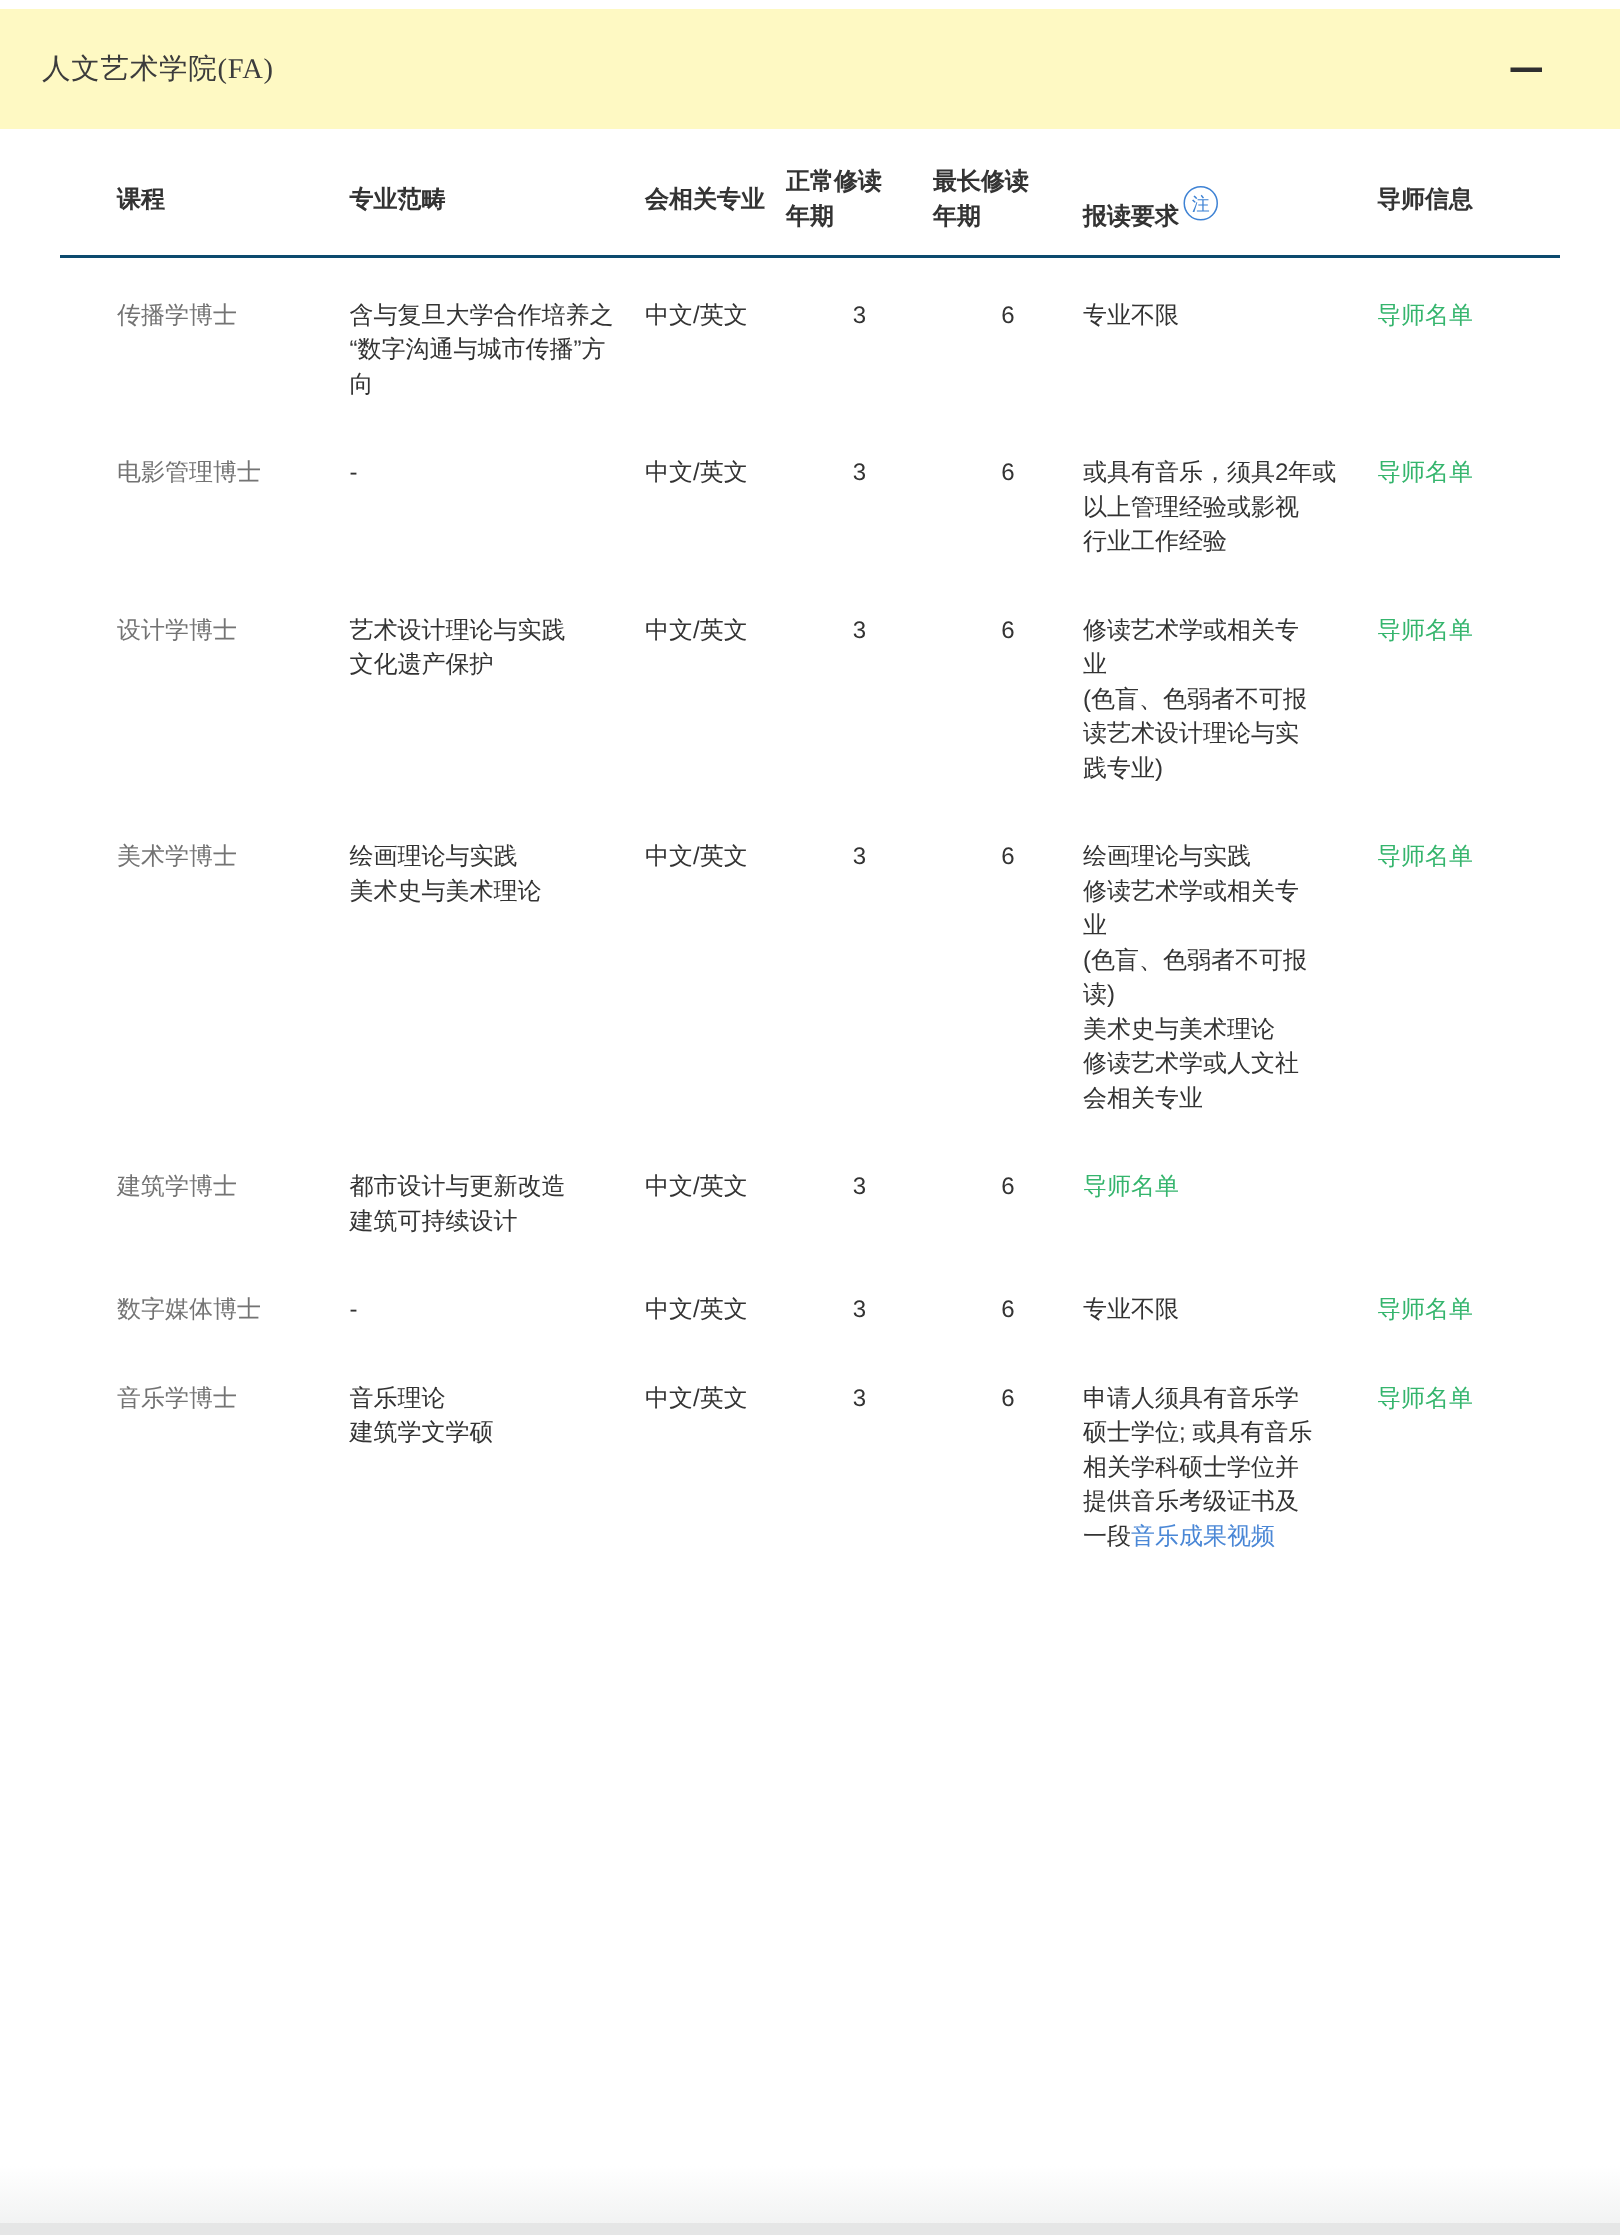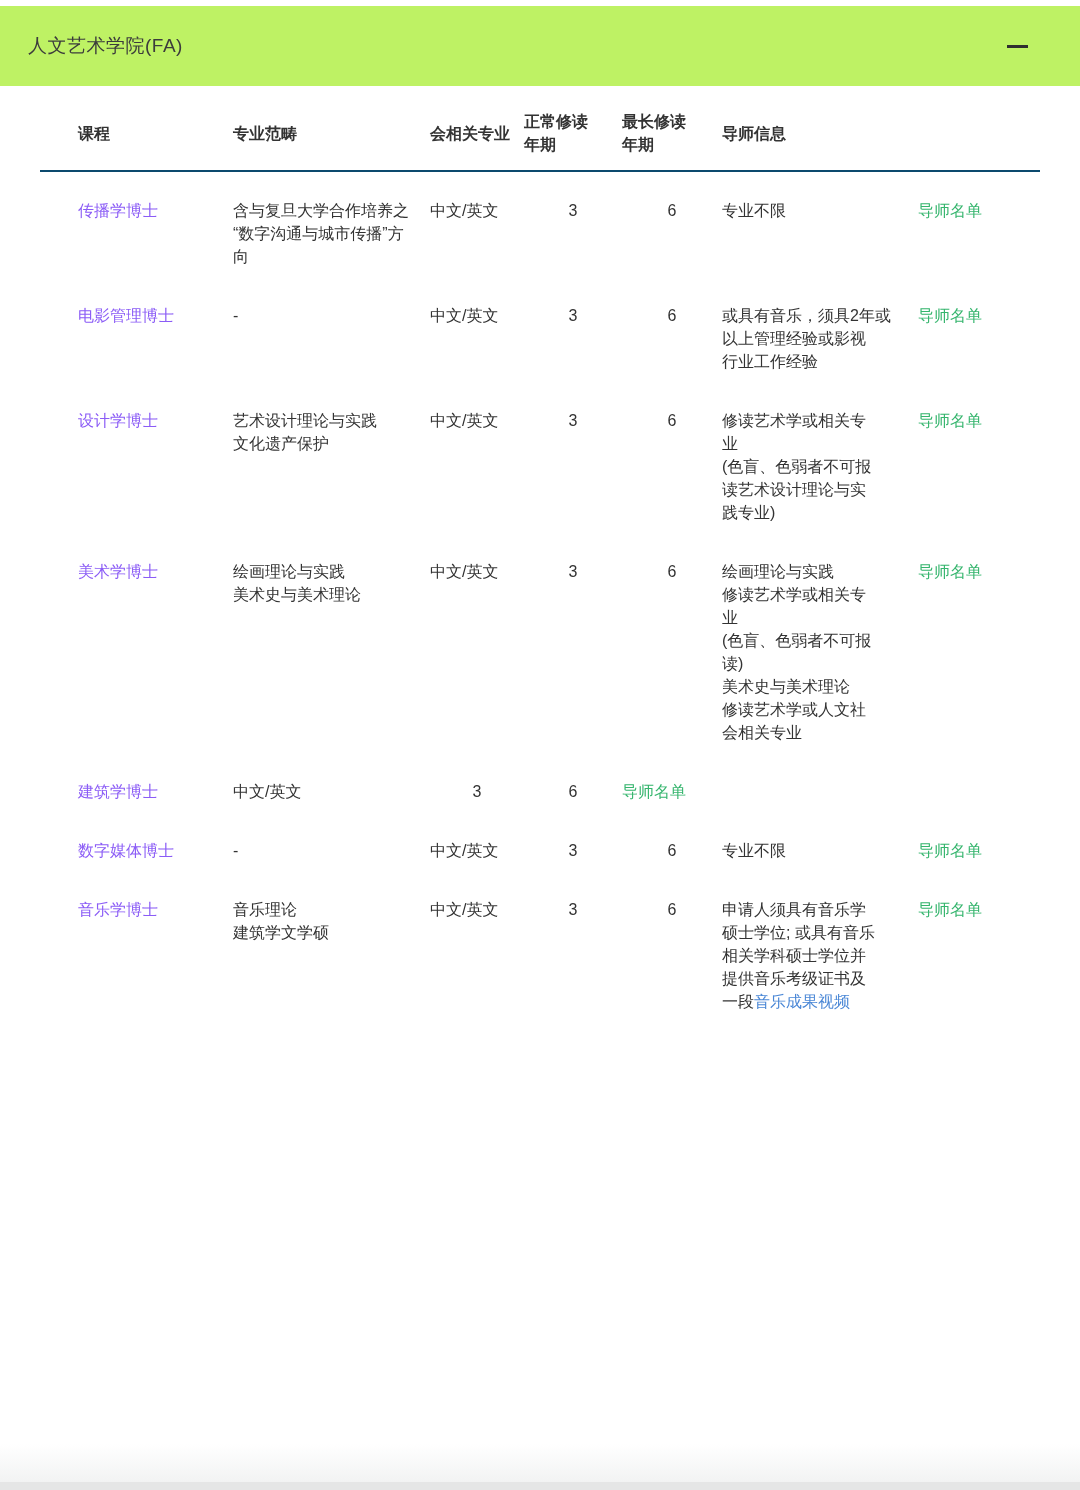--- a/index.html
+++ b/index.html
@@ -9,26 +9,27 @@
     height: 1490px;
     background: #ffffff;
     font-family: "Liberation Sans", "DejaVu Sans", sans-serif;
     color: #333333;
     overflow: hidden;
     position: relative;
   }
   .section-band {
     margin-top: 6px;
     height: 80px;
-    background: #bef264;
+    background: #fef9c3;
     display: flex;
     align-items: center;
     justify-content: space-between;
     padding: 0 52px 0 28px;
     box-sizing: border-box;
+    font-family: Liberation Serif, serif;
   }
   .section-title {
     font-size: 19px;
     color: #3c3c3c;
     letter-spacing: 0.5px;
   }
   .collapse-btn {
     width: 22px;
     height: 22px;
     display: flex;
@@ -71,21 +72,21 @@
     margin-top: 27px;
   }
   .cell {
     white-space: pre-line;
     padding-right: 14px;
   }
   .cell.req {
     padding-right: 18px;
   }
   .course {
-    color: #8b5cf6;
+    color: #737373;
   }
   .num {
     text-align: center;
     padding-right: 0;
   }
   .supervisor-link {
     color: #35b56d;
     cursor: pointer;
   }
   .link-blue {
@@ -141,20 +142,23 @@
 <div class="table-wrap">
 
   <div class="thead">
     <div class="th">课程</div>
     <div class="th">专业范畴</div>
     <div class="th">会相关专业</div>
     <div class="th">正常修读
 年期</div>
     <div class="th">最长修读
 年期</div>
+    <div class="th">
+      <span>报读要求</span><span class="note-badge">注</span>
+    </div>
     <div class="th">导师信息</div>
   </div>
 
   <div class="trow first">
     <div class="cell course">传播学博士</div>
     <div class="cell">含与复旦大学合作培养之
 “数字沟通与城市传播”方向</div>
     <div class="cell">中文/英文</div>
     <div class="cell num">3</div>
     <div class="cell num">6</div>
@@ -202,20 +206,22 @@
 (色盲、色弱者不可报
 读)
 美术史与美术理论
 修读艺术学或人文社
 会相关专业</div>
     <div class="cell"><span class="supervisor-link">导师名单</span></div>
   </div>
 
   <div class="trow">
     <div class="cell course">建筑学博士</div>
+    <div class="cell">都市设计与更新改造
+建筑可持续设计</div>
     <div class="cell">中文/英文</div>
     <div class="cell num">3</div>
     <div class="cell num">6</div>
     <div class="cell"><span class="supervisor-link">导师名单</span></div>
   </div>
 
   <div class="trow">
     <div class="cell course">数字媒体博士</div>
     <div class="cell">-</div>
     <div class="cell">中文/英文</div>

